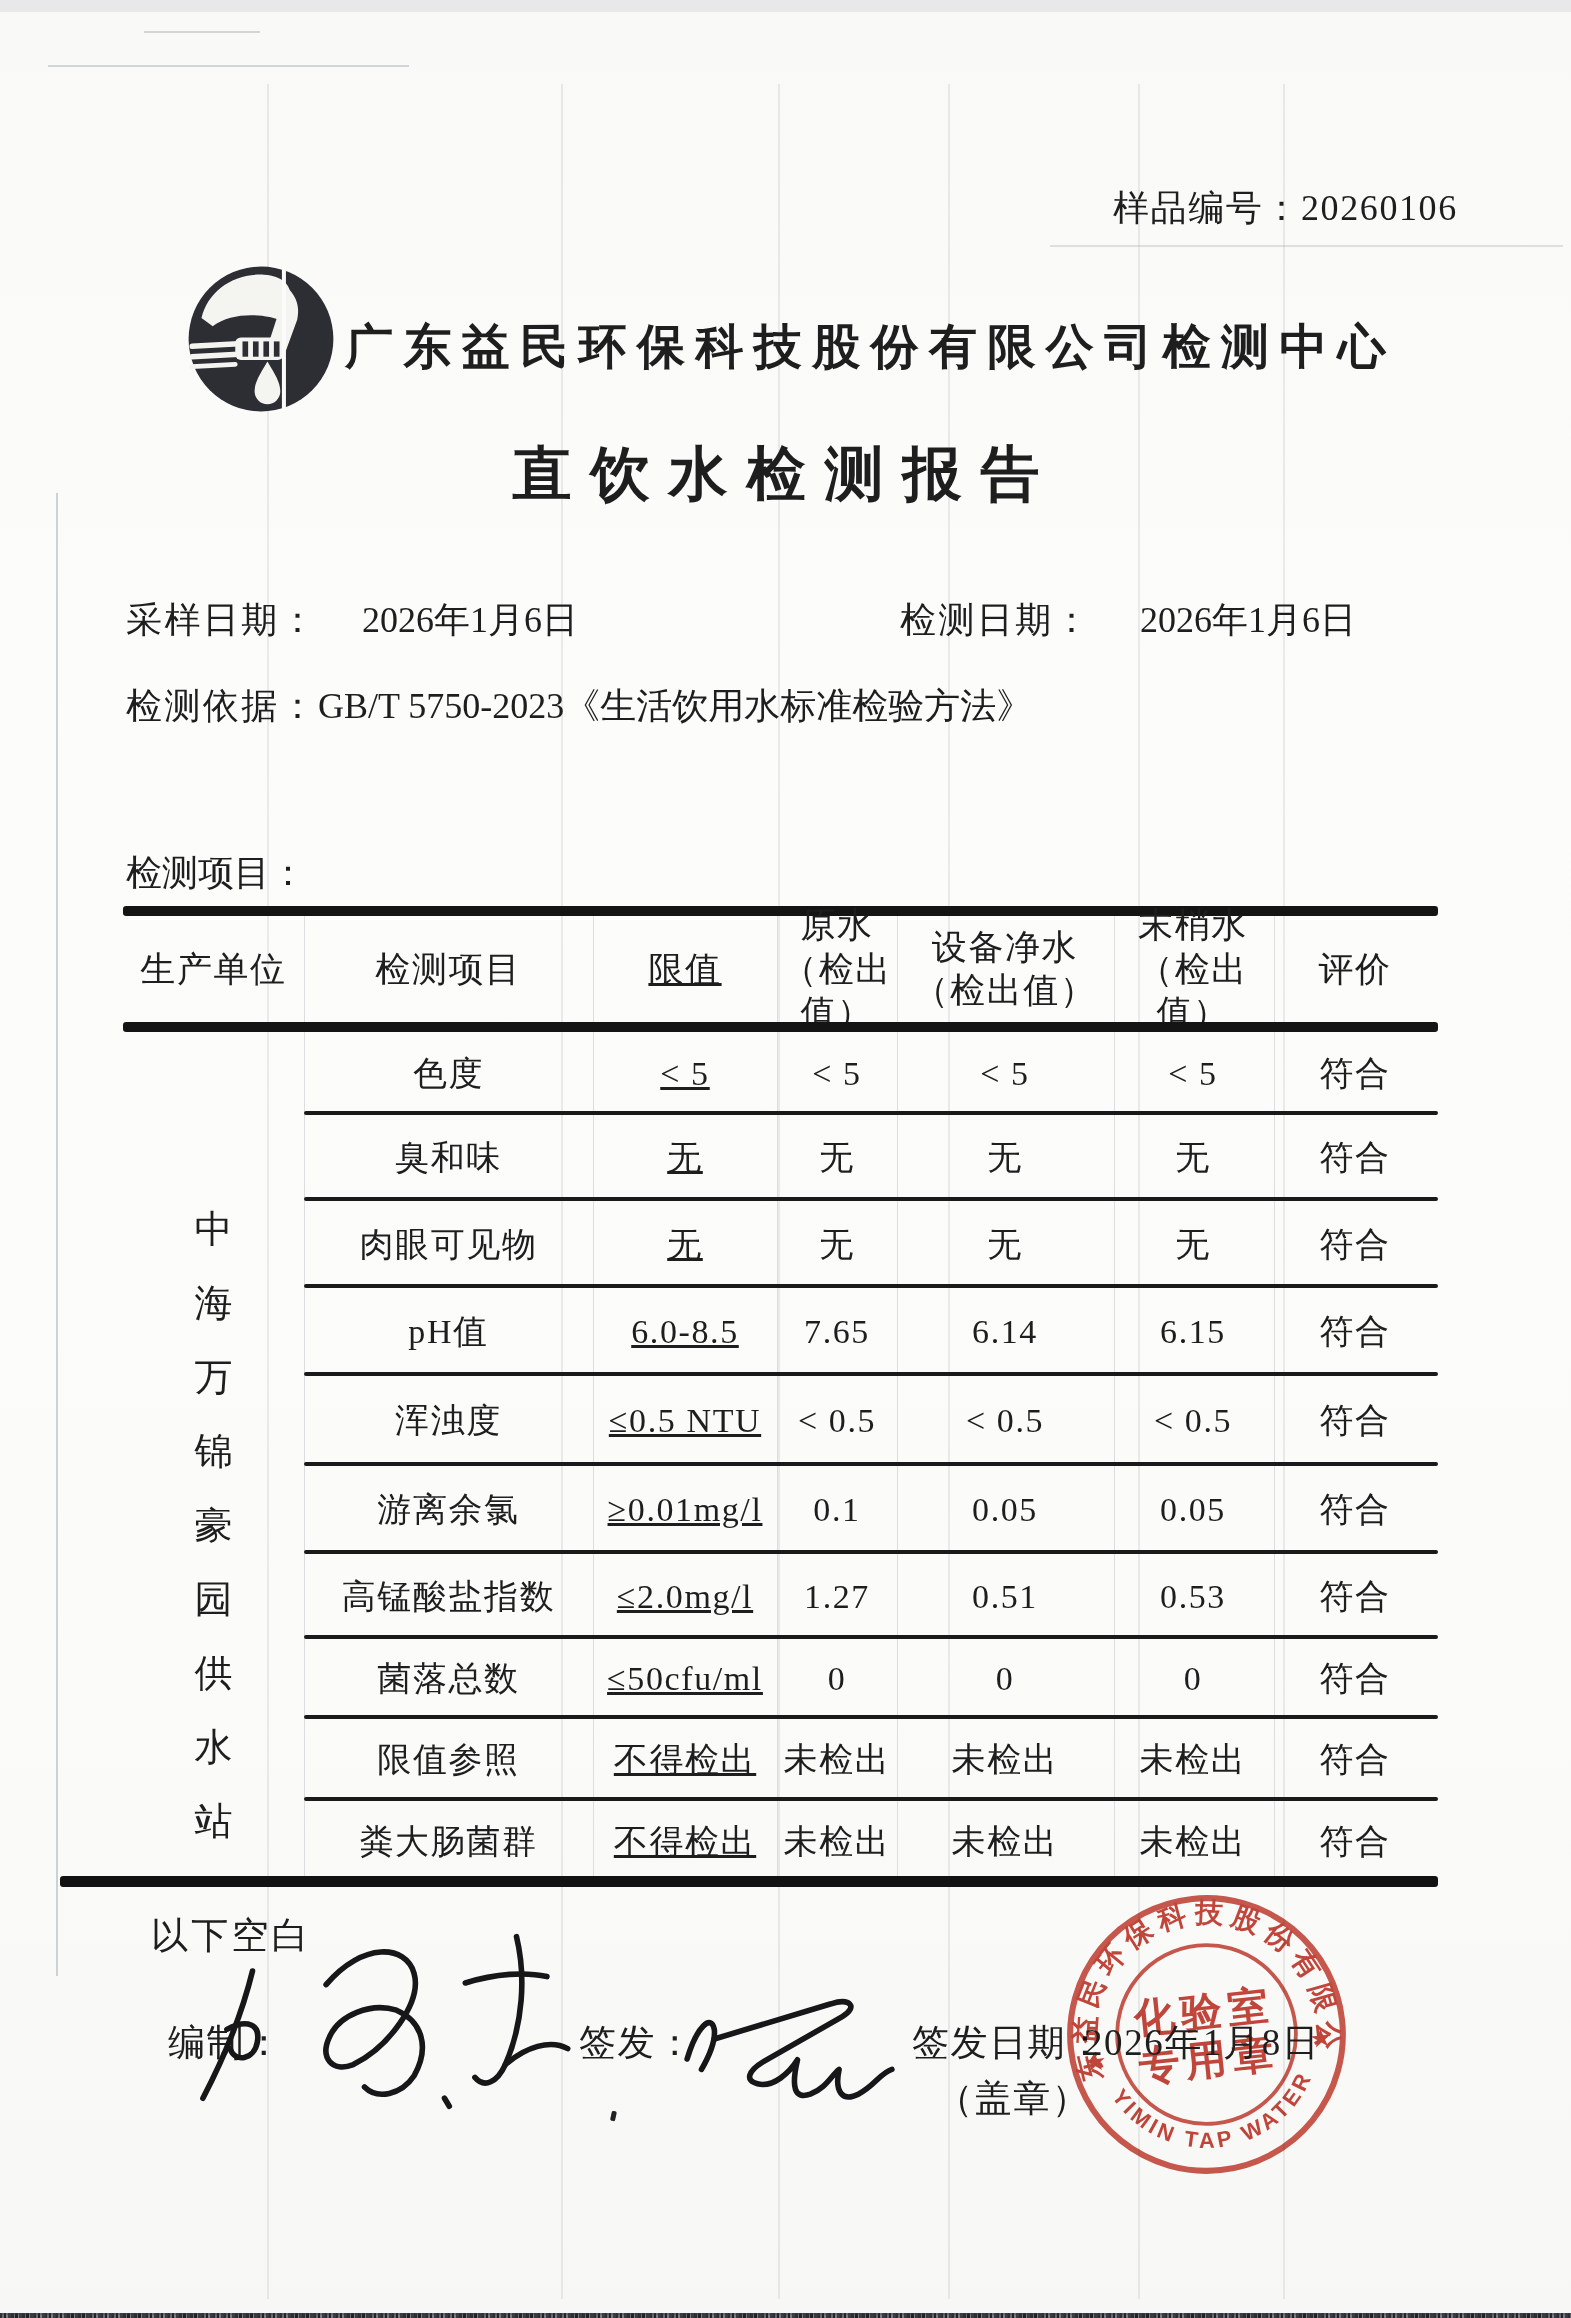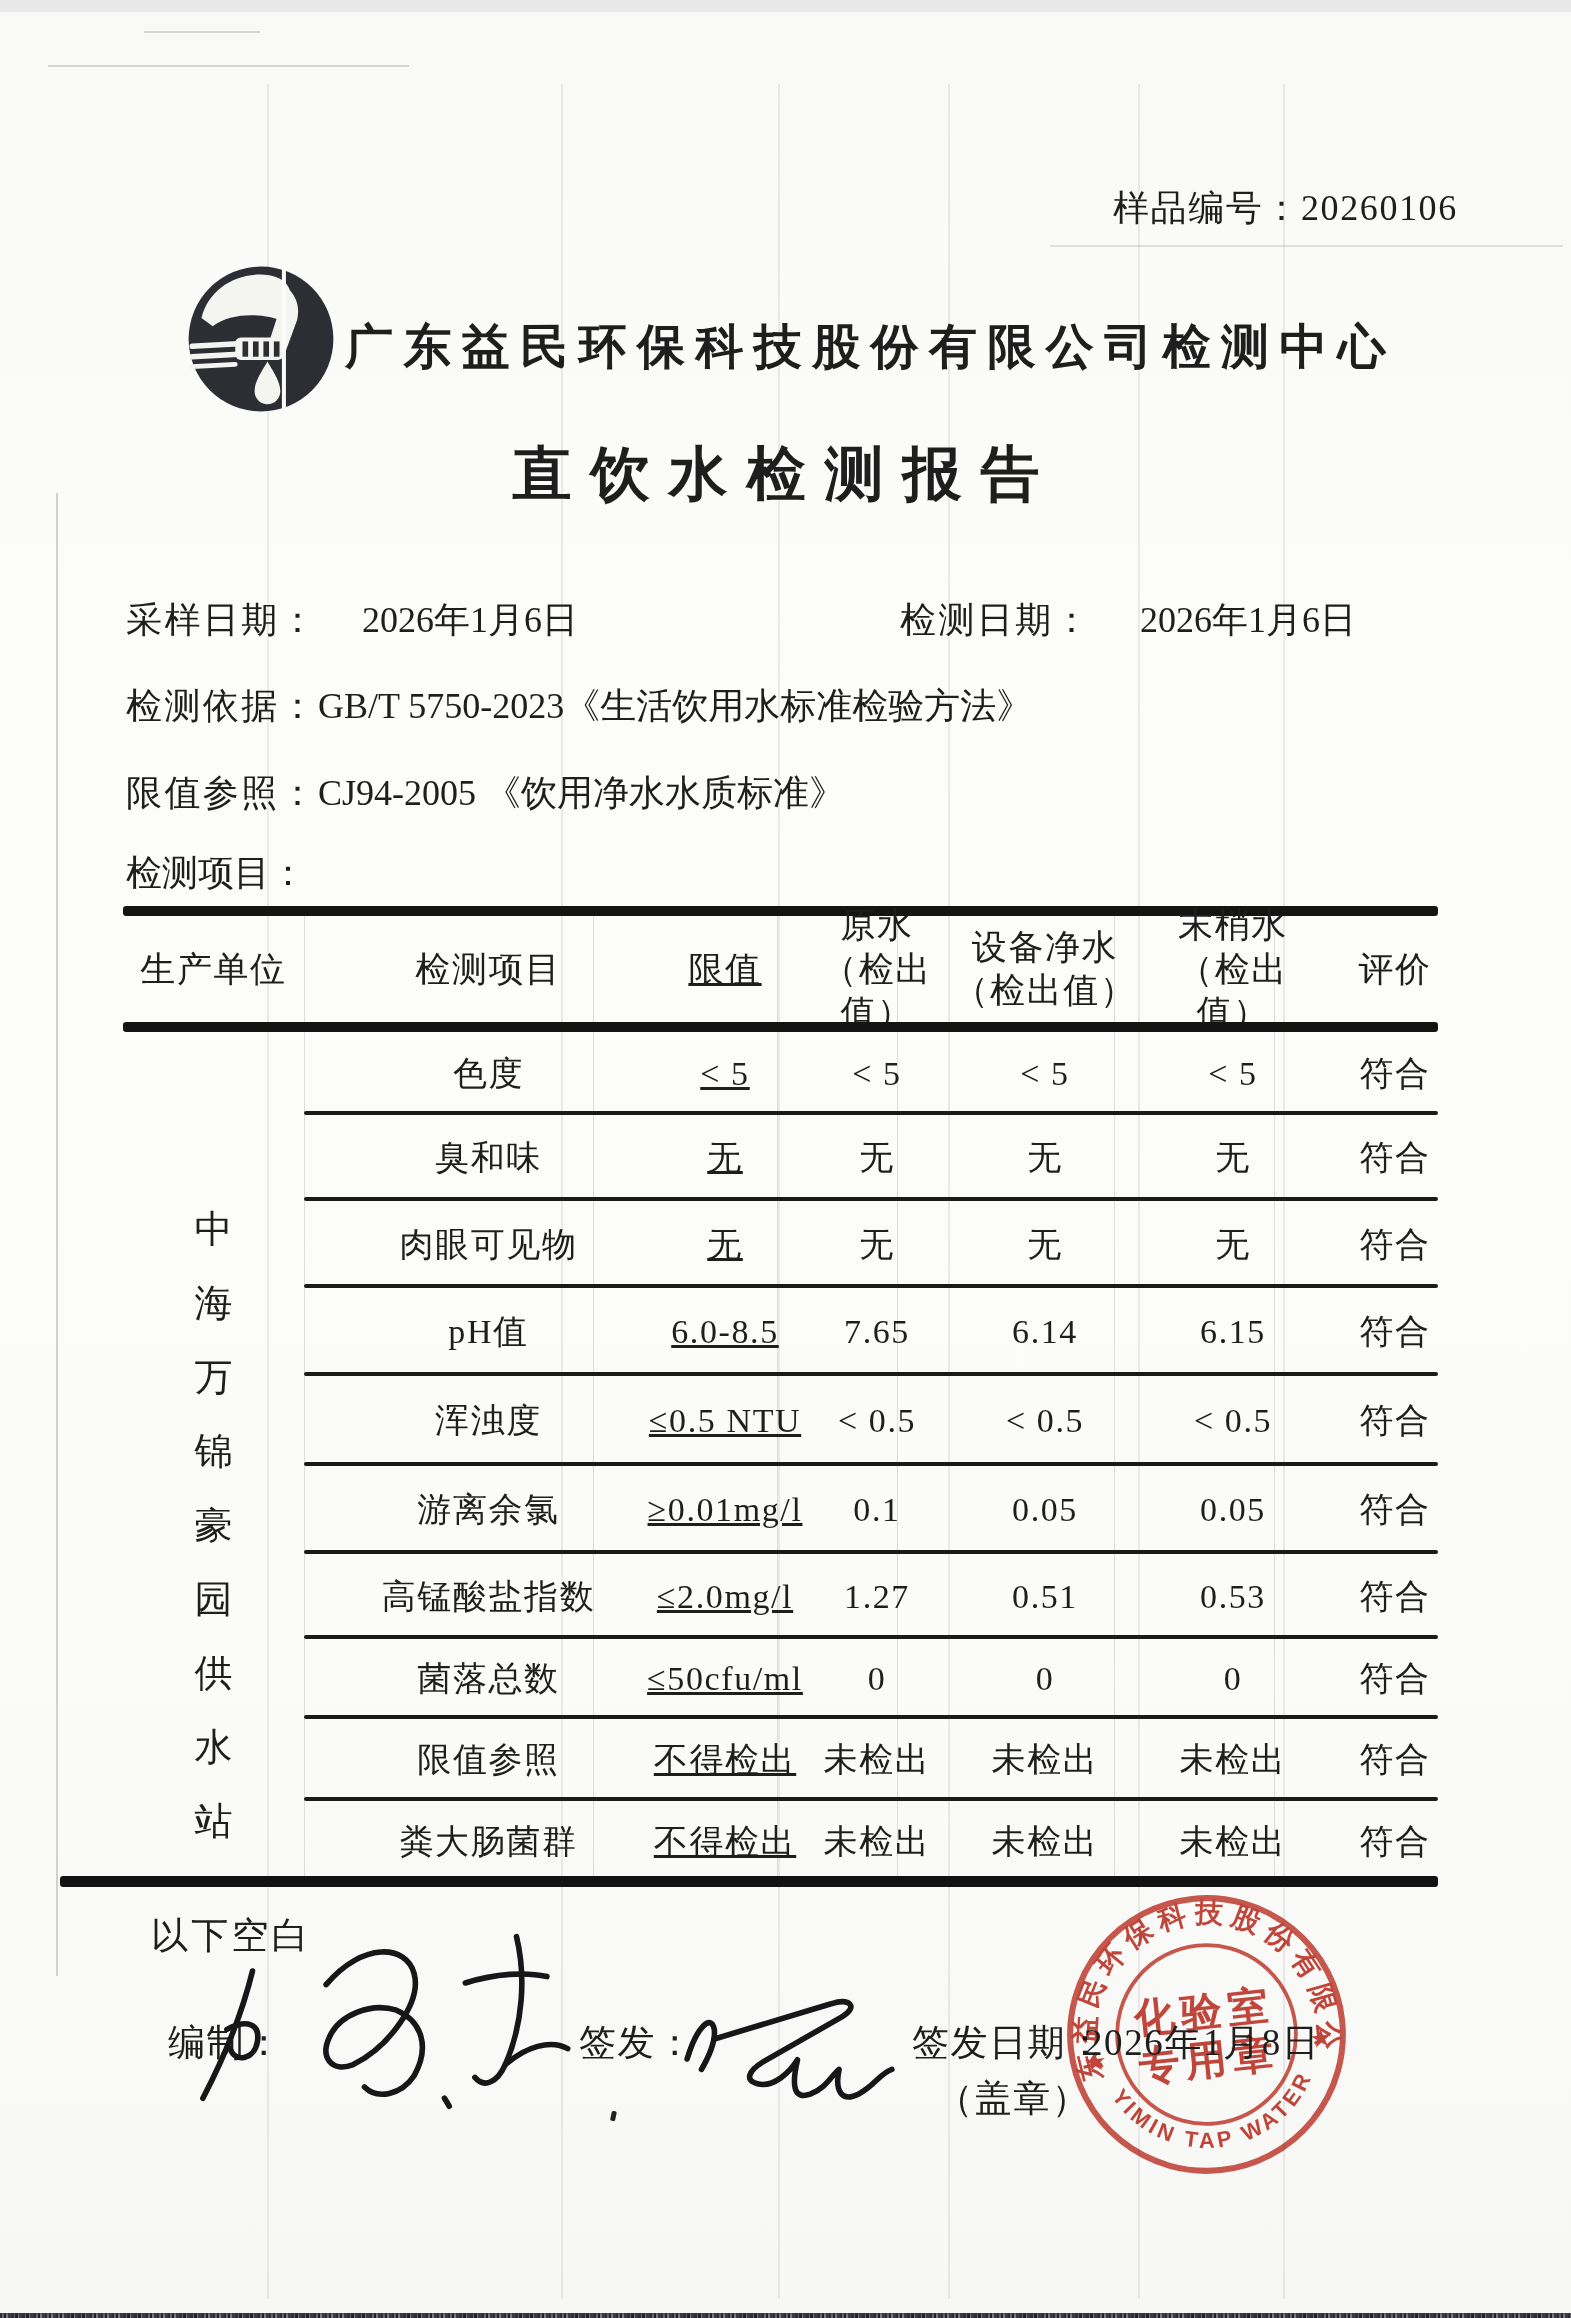--- a/index.html
+++ b/index.html
@@ -34,21 +34,21 @@
   
   .tbl{left:123px;top:894px;width:1315px;height:981px;}
   .tline{position:absolute;left:0;width:1315px;background:#141414;border-radius:3.2px;}
   .tline.top{top:0;height:10.4px;}
   .thead{position:absolute;left:0;top:10.4px;width:1315px;height:106px;display:flex;align-items:center;}
   .hline{position:absolute;left:0;top:116px;width:1315px;height:9.6px;background:#141414;border-radius:3.2px;}
   .rows{position:absolute;left:0;top:126px;width:1315px;}
   .trow{position:relative;display:flex;align-items:center;}
   .rsep{position:absolute;left:181px;right:0;bottom:0;height:4px;background:#1a1a1a;border-radius:2.4px;}
   .c{flex:0 0 auto;text-align:center;font-size:34px;letter-spacing:1.6px;}
-  .c1{width:181px;} .c2{width:289px;padding-left:40px;} .c3{width:184px;text-decoration:underline;} .c4{width:120px;}
+  .c1{width:181px;} .c2{width:289px;} .c3{width:184px;text-decoration:underline;} .c4{width:120px;}
   .c5{width:216px;} .c6{width:160px;} .c7{width:164px;}
   .thead .c{font-size:35px;line-height:1.25;}
   .bline{position:absolute;left:-63px;top:970px;width:1378px;height:11.2px;background:#121212;border-radius:3.2px;}
   .vfaint{position:absolute;top:0;height:981px;width:0.8px;background:#c2c5c9;opacity:.55;}
   .producer{
     position:absolute;left:0;top:298px;width:181px;
     display:flex;flex-direction:column;align-items:center;gap:23px;
     font-size:38px;letter-spacing:0;
   }
   
@@ -94,21 +94,20 @@
     <path d="M100,120 C109,135 116,146 116,157 a16,16 0 1 1 -32,0 C84,146 91,135 100,120 Z" fill="#f4f4f0"></path>
     <rect x="118" y="0" width="5" height="184" fill="#fbfbf9"></rect>
   </svg>
 
   <div class="abs company">广东益民环保科技股份有限公司检测中心</div>
   <div class="abs title">直饮水检测报告</div>
 
   <div class="abs meta" style="left:126px;top:584px"><span class="lab">采样日期：</span><span style="display:inline-block;width:44px"></span><span>2026年1月6日</span></div>
   <div class="abs meta" style="left:900px;top:584px"><span class="lab">检测日期：</span><span style="display:inline-block;width:48px"></span><span>2026年1月6日</span></div>
   <div class="abs meta" style="left:126px;top:670px"><span class="lab">检测依据：</span><span>GB/T 5750-2023《生活饮用水标准检验方法》</span></div>
-  <div class="abs meta" style="left:126px;top:757px"><span class="lab">限值参照：</span><span>CJ94-2005 《饮用净水水质标准》</span></div>
   <div class="abs meta" style="left:126px;top:837px">检测项目：</div>
 
   <div class="abs tbl">
     <div class="vfaint" style="left:181px"></div>
     <div class="vfaint" style="left:470px"></div>
     <div class="vfaint" style="left:654px"></div>
     <div class="vfaint" style="left:774px"></div>
     <div class="vfaint" style="left:991px"></div>
     <div class="vfaint" style="left:1151px"></div>
 

